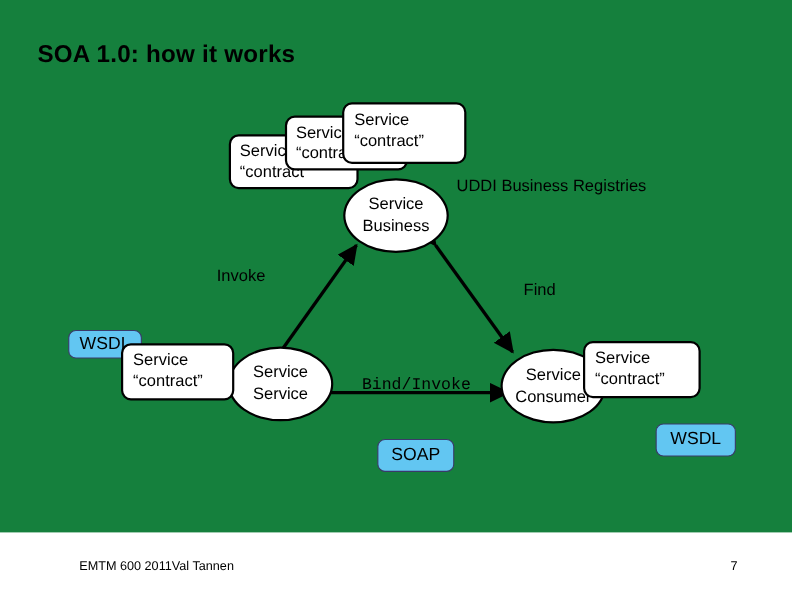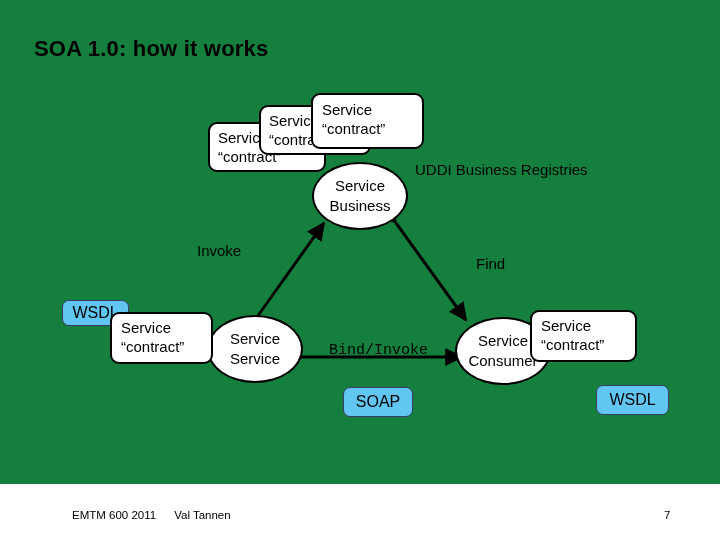--- a/index.html
+++ b/index.html
@@ -101,21 +101,21 @@
   }
 
   
   #footer-left {
     position: absolute;
     left: 72px;
     top: 509px;
     font-size: 11.5px;
     white-space: nowrap;
   }
-  #footer-left .author { margin-left: 18px; }
+  #footer-left .author { }
   #footer-page {
     position: absolute;
     left: 664px;
     top: 509px;
     font-size: 11.5px;
   }
 </style>
 </head>
 <body>
 
@@ -174,21 +174,21 @@
     <span>Service</span>
   </div>
 
   <div class="contract-box" style="left:110px; top:312px; width:103px; height:52px; padding:4px 0 0 9px; z-index:7;">
     <span class="l1">Service</span>
     <span class="l2">“contract”</span>
   </div>
 
   <div class="plain-label" style="left:329px; top:341px;font-family:Liberation Mono, monospace;">Bind/Invoke</div>
 
-  <div class="badge" style="left:343px; top:371px; width:70px; height:30px;">SOAP</div>
+  <div class="badge" style="left:343px; top:383px; width:70px; height:30px;">SOAP</div>
 
   <div class="ellipse" style="left:455px; top:317px; width:96px; height:68px; z-index:6;">
     <span>Service</span>
     <span>Consumer</span>
   </div>
 
   <div class="contract-box" style="left:530px; top:310px; width:107px; height:52px; padding:4px 0 0 9px; z-index:7;">
     <span class="l1">Service</span>
     <span class="l2">“contract”</span>
   </div>

